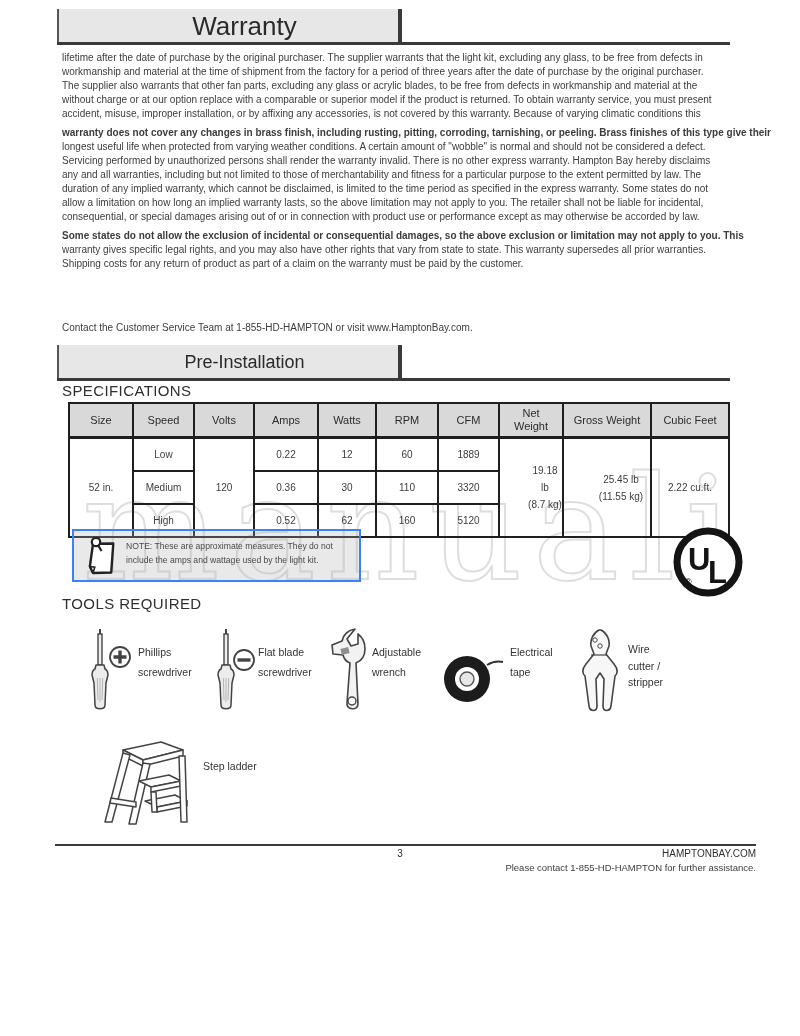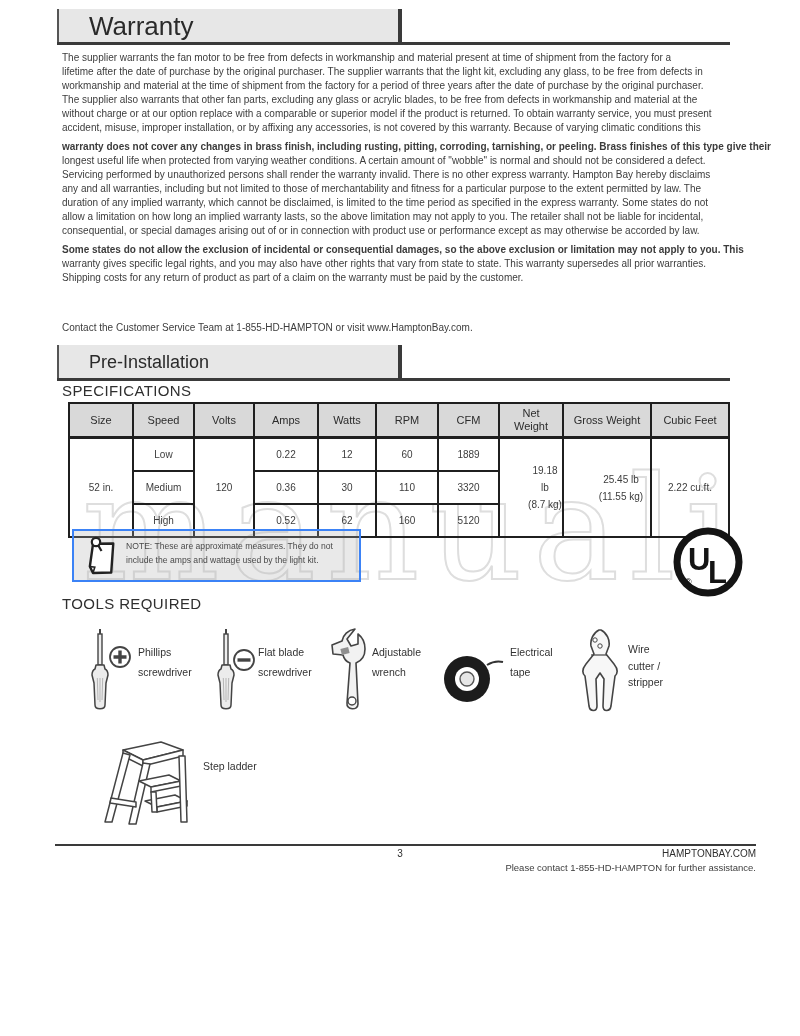--- a/index.html
+++ b/index.html
@@ -13,21 +13,21 @@
     font-family:"DejaVu Serif",serif;font-size:145px;letter-spacing:10px;
     color:transparent;-webkit-text-stroke:2px #dedede;
   }
   
   .section-bar{
     position:absolute;left:57px;width:341px;height:34px;background:#e7e7e7;
     border-left:2px solid #555;z-index:2;
   }
   .section-bar .t{
     display:block;padding-left:30px;color:#2a2a2a;
-    font-size:26px;line-height:34px;
+    font-size:26px;line-height:34px;text-align:center;
   }
   .endcap{position:absolute;left:398px;width:4px;height:35px;background:#3a3a3a;z-index:2;}
   .hrule{position:absolute;left:57px;width:673px;height:3px;background:#3a3a3a;z-index:2;}
   
   #warranty-text{position:absolute;left:62px;top:51px;z-index:1;}
   .wline{font-size:10px;line-height:14px;white-space:nowrap;}
   .wline.gap{margin-top:5px;font-weight:bold;}
   #contact-line{position:absolute;left:62px;top:322px;font-size:10px;z-index:1;}
   .subheading{position:absolute;font-size:15px;color:#2f2f2f;letter-spacing:.4px;z-index:1;}
   
@@ -70,21 +70,20 @@
 
 <div id="watermark">manuali</div>
 
 <div class="section-bar" style="top:9px;">
   <span class="t">Warranty</span>
 </div>
 <div class="endcap" style="top:9px;"></div>
 <div class="hrule" style="top:42px;"></div>
 
 <div id="warranty-text">
-  <div class="wline">The supplier warrants the fan motor to be free from defects in workmanship and material present at time of shipment from the factory for a</div>
   <div class="wline">lifetime after the date of purchase by the original purchaser. The supplier warrants that the light kit, excluding any glass, to be free from defects in</div>
   <div class="wline">workmanship and material at the time of shipment from the factory for a period of three years after the date of purchase by the original purchaser.</div>
   <div class="wline">The supplier also warrants that other fan parts, excluding any glass or acrylic blades, to be free from defects in workmanship and material at the</div>
   <div class="wline">without charge or at our option replace with a comparable or superior model if the product is returned. To obtain warranty service, you must present</div>
   <div class="wline">accident, misuse, improper installation, or by affixing any accessories, is not covered by this warranty. Because of varying climatic conditions this</div>
   <div class="wline gap">warranty does not cover any changes in brass finish, including rusting, pitting, corroding, tarnishing, or peeling. Brass finishes of this type give their</div>
   <div class="wline">longest useful life when protected from varying weather conditions. A certain amount of "wobble" is normal and should not be considered a defect.</div>
   <div class="wline">Servicing performed by unauthorized persons shall render the warranty invalid. There is no other express warranty. Hampton Bay hereby disclaims</div>
   <div class="wline">any and all warranties, including but not limited to those of merchantability and fitness for a particular purpose to the extent permitted by law. The</div>
   <div class="wline">duration of any implied warranty, which cannot be disclaimed, is limited to the time period as specified in the express warranty. Some states do not</div>

